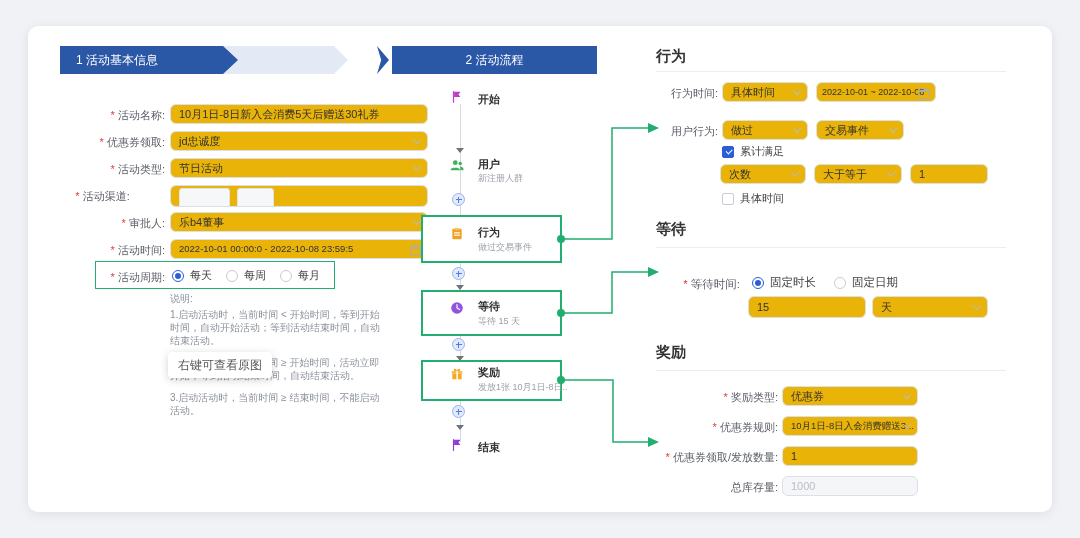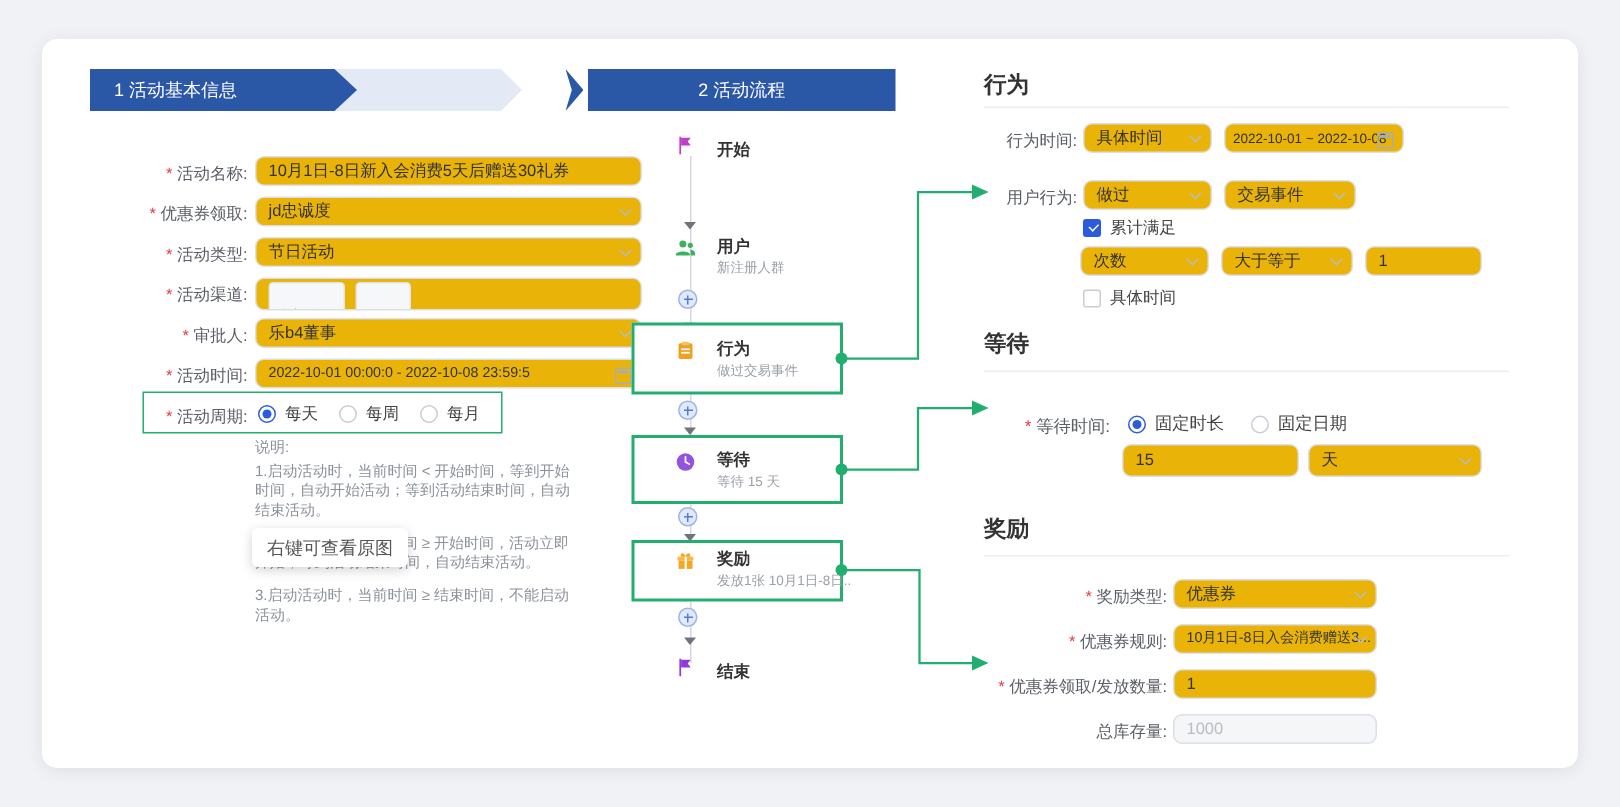--- a/index.html
+++ b/index.html
@@ -84,21 +84,21 @@
     <span>jd忠诚度</span>
     <i class="chev"></i>
   </div>
 
   <div class="lbl req" style="left:40px;top:162px;width:125px;">活动类型:</div>
   <div class="inp sel" style="left:170px;top:158px;width:258px;">
     <span>节日活动</span>
     <i class="chev"></i>
   </div>
 
-  <div class="lbl req" style="left:40px;top:189px;width:125px;">活动渠道:</div>
+  <div class="lbl req" style="left:40px;top:189px;width:125px;text-align:center;">活动渠道:</div>
   <div class="inp" style="left:170px;top:185px;width:258px;height:22px;padding-top:2px;">
     <span class="tag"><span>全渠道</span> <span style="color:#9aa0a8;">×</span></span>
     <span class="tag">+ 5 ...</span>
   </div>
 
   <div class="lbl req" style="left:40px;top:216px;width:125px;">审批人:</div>
   <div class="inp sel" style="left:170px;top:212px;width:258px;">
     <span>乐b4董事</span>
     <i class="chev"></i>
   </div>

